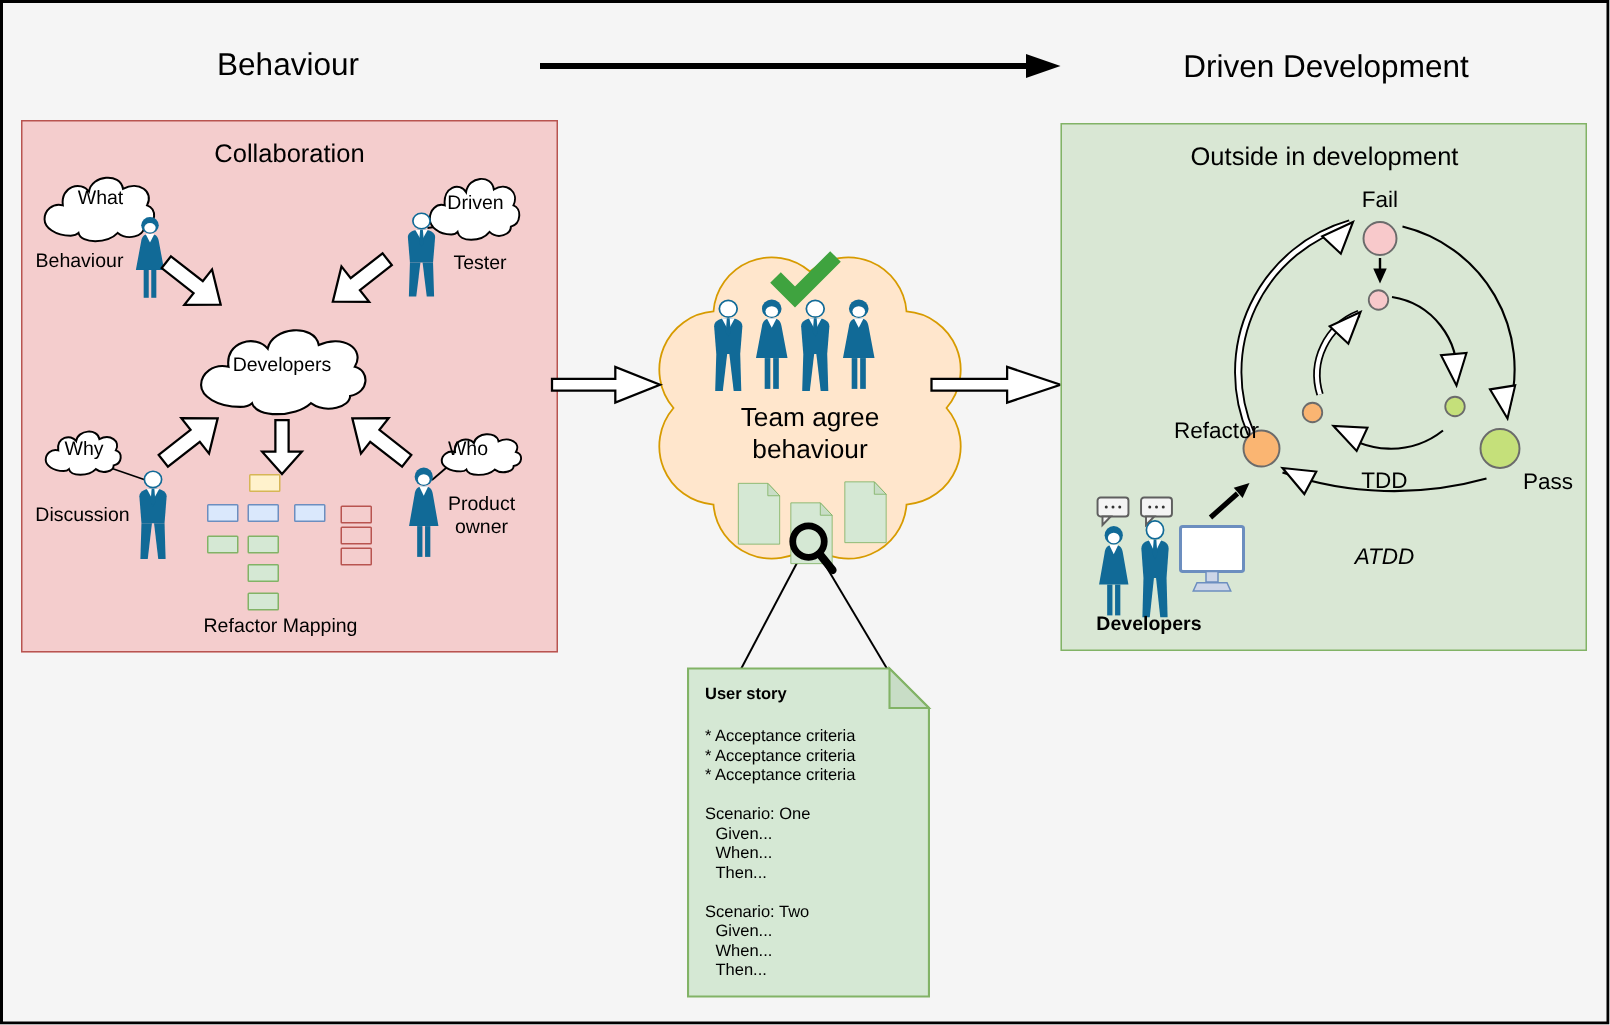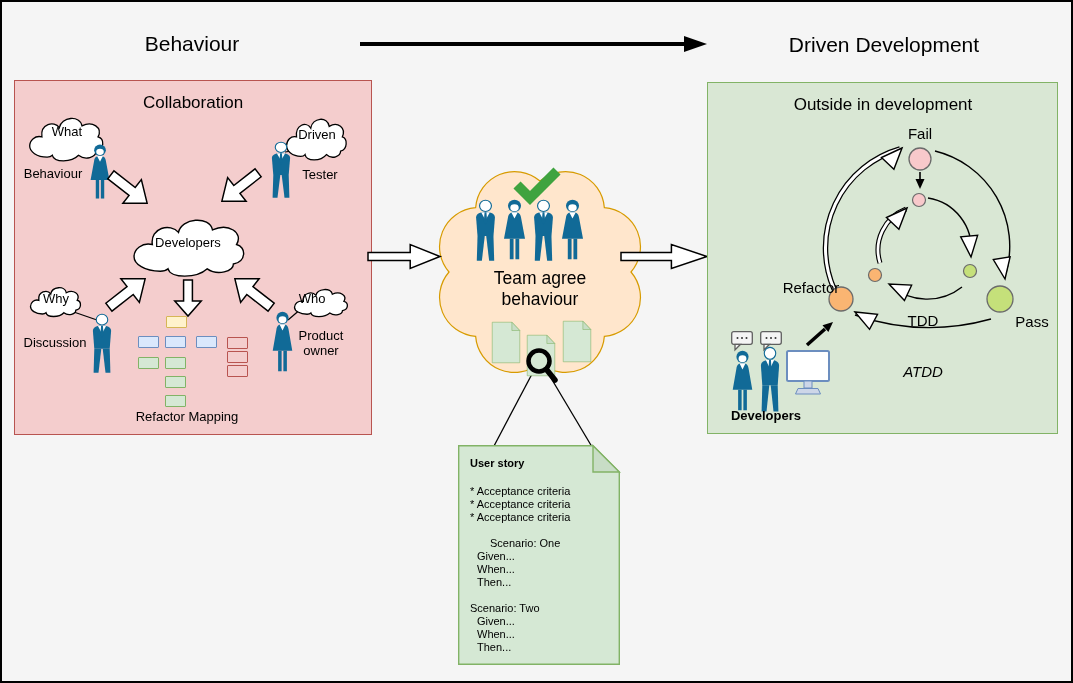--- a/index.html
+++ b/index.html
@@ -224,21 +224,21 @@
 
   <div class="abs" style="left:456px;top:443px;width:162px;height:220px;">
     <svg width="162" height="220" viewBox="0 0 162 220">
       <path d="M0.7,0.7 L135,0.7 L161.3,27 L161.3,219.3 L0.7,219.3 Z" fill="#D5E8D4" stroke="#82B366" stroke-width="1.4"></path>
       <path d="M135,0.7 L135,27 L161.3,27 Z" fill="#C8DDC6" stroke="#82B366" stroke-width="1.4"></path>
     </svg>
     <div class="ustext" style="left:12px;top:12px;font-weight:bold;">User story</div>
     <div class="ustext" style="left:12px;top:40px;">* Acceptance criteria</div>
     <div class="ustext" style="left:12px;top:53px;">* Acceptance criteria</div>
     <div class="ustext" style="left:12px;top:66px;">* Acceptance criteria</div>
-    <div class="ustext" style="left:12px;top:92px;margin-left:20px;">Scenario: One</div>
+    <div class="ustext" style="left:12px;top:92px;">Scenario: One</div>
     <div class="ustext" style="left:19px;top:105px;">Given...</div>
     <div class="ustext" style="left:19px;top:118px;">When...</div>
     <div class="ustext" style="left:19px;top:131px;">Then...</div>
     <div class="ustext" style="left:12px;top:157px;">Scenario: Two</div>
     <div class="ustext" style="left:19px;top:170px;">Given...</div>
     <div class="ustext" style="left:19px;top:183px;">When...</div>
     <div class="ustext" style="left:19px;top:196px;">Then...</div>
   </div>
 
   <div class="panel panel-outside">

